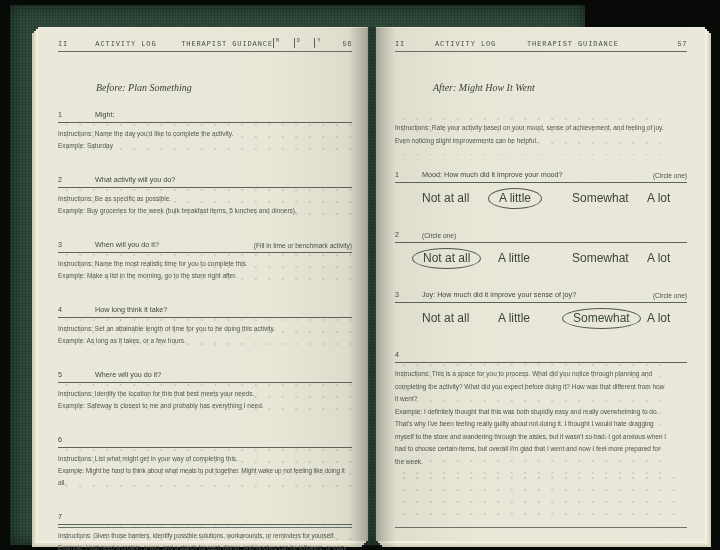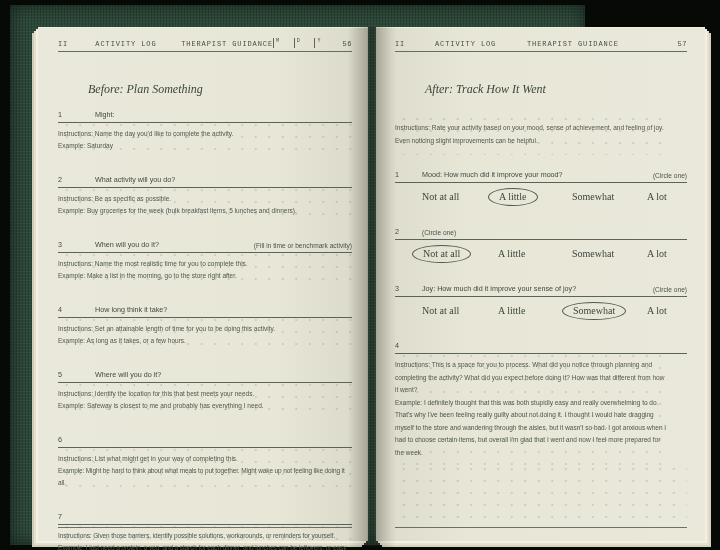--- a/index.html
+++ b/index.html
@@ -62,22 +62,22 @@
     width:22px;height:10px;
     border-left:1px solid #5b655b;
     padding-left:2px;box-sizing:border-box;
   }
   .tick i{font-style:normal;font-size:5px;letter-spacing:0;line-height:6px;}
   .h-pgnum{width:18px;text-align:right;letter-spacing:.5px;}
 
   
   .page-title{
     font-family:"Liberation Serif",serif;font-style:italic;
-    font-size:12px;color:#39443c;
-    margin:30px 0 0 30px;height:13px;
+    font-size:10px;color:#39443c;
+    margin:30px 0 0 38px;height:13px;
   }
 
   
   .item{margin-top:15px;}
   .item-head{
     display:flex;align-items:flex-end;
     border-bottom:1px solid #59635a;
     padding-bottom:3px;font-size:7.2px;color:#3f4a42;
   }
   .item-num{width:37px;}
@@ -91,21 +91,21 @@
     background-size:13.5px 12px;background-position:2px 8px;
   }
   .fields p{margin:0;}
   .tight{letter-spacing:-.12px;}
   .right .fields{max-width:272px;line-height:12.5px;}
 
   
   .options{
     display:grid;grid-template-columns:76px 74px 75px auto;
     padding:8px 0 10px 27px;
-    font-family:Liberation Serif, serif;font-size:10px;color:#39443c;text-align:center;
+    font-family:Liberation Sans, sans-serif;font-size:12px;color:#39443c;text-align:center;
   }
   .opt{justify-self:start;}
   .opt.circled{
     border:1px solid #4e5950;border-radius:50%;
     padding:2px 10px 3px 10px;margin:-3px -10px -4px -10px;
   }
 
   .intro{margin-top:22px;}
   .dot-filler{
     flex:1;
@@ -231,21 +231,21 @@
 
   <div class="page right">
     <div class="pg-header">
       <span class="h-chapter">II</span>
       <span class="h-log">ACTIVITY LOG</span>
       <span class="h-guid">THERAPIST GUIDANCE</span>
       <span class="h-spacer"></span>
       <span class="h-pgnum">57</span>
     </div>
 
-    <div class="page-title">After: Track How It Went</div>
+    <div class="page-title">After: Might How It Went</div>
 
     <div class="fields intro">Instructions: Rate your activity based on your mood, sense of achievement, and feeling of joy. Even noticing slight improvements can be helpful.</div>
 
     <section class="item">
       <div class="item-head">
         <span class="item-num">1</span>
         <span class="item-title">Mood: How much did it improve your mood?</span>
         <span class="item-note">(Circle one)</span>
       </div>
       <div class="options">

